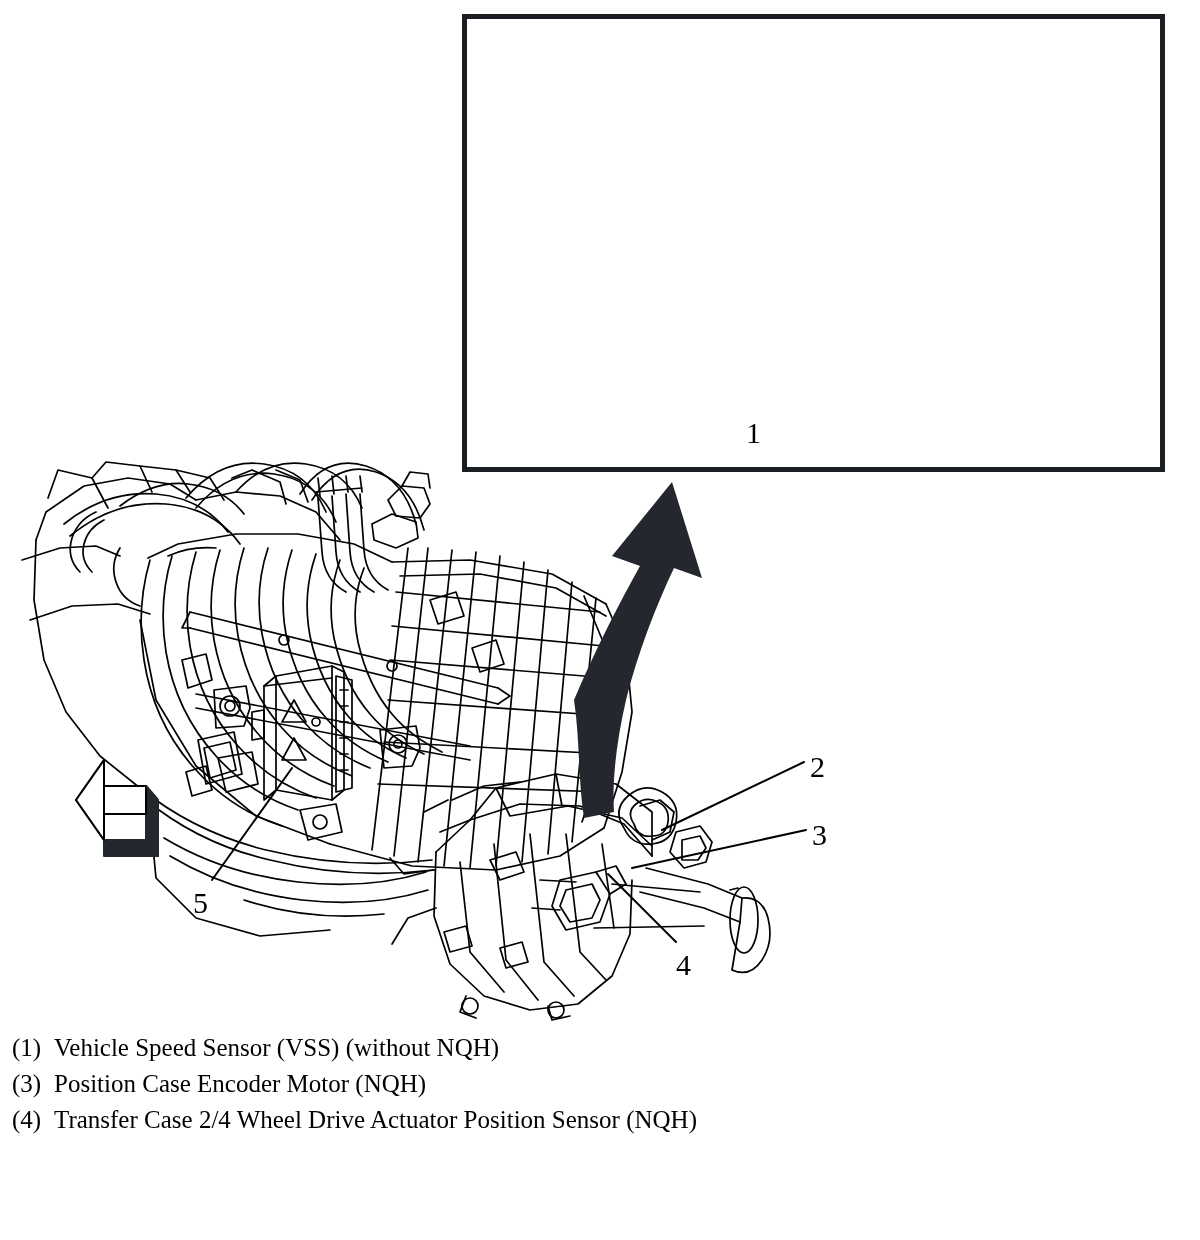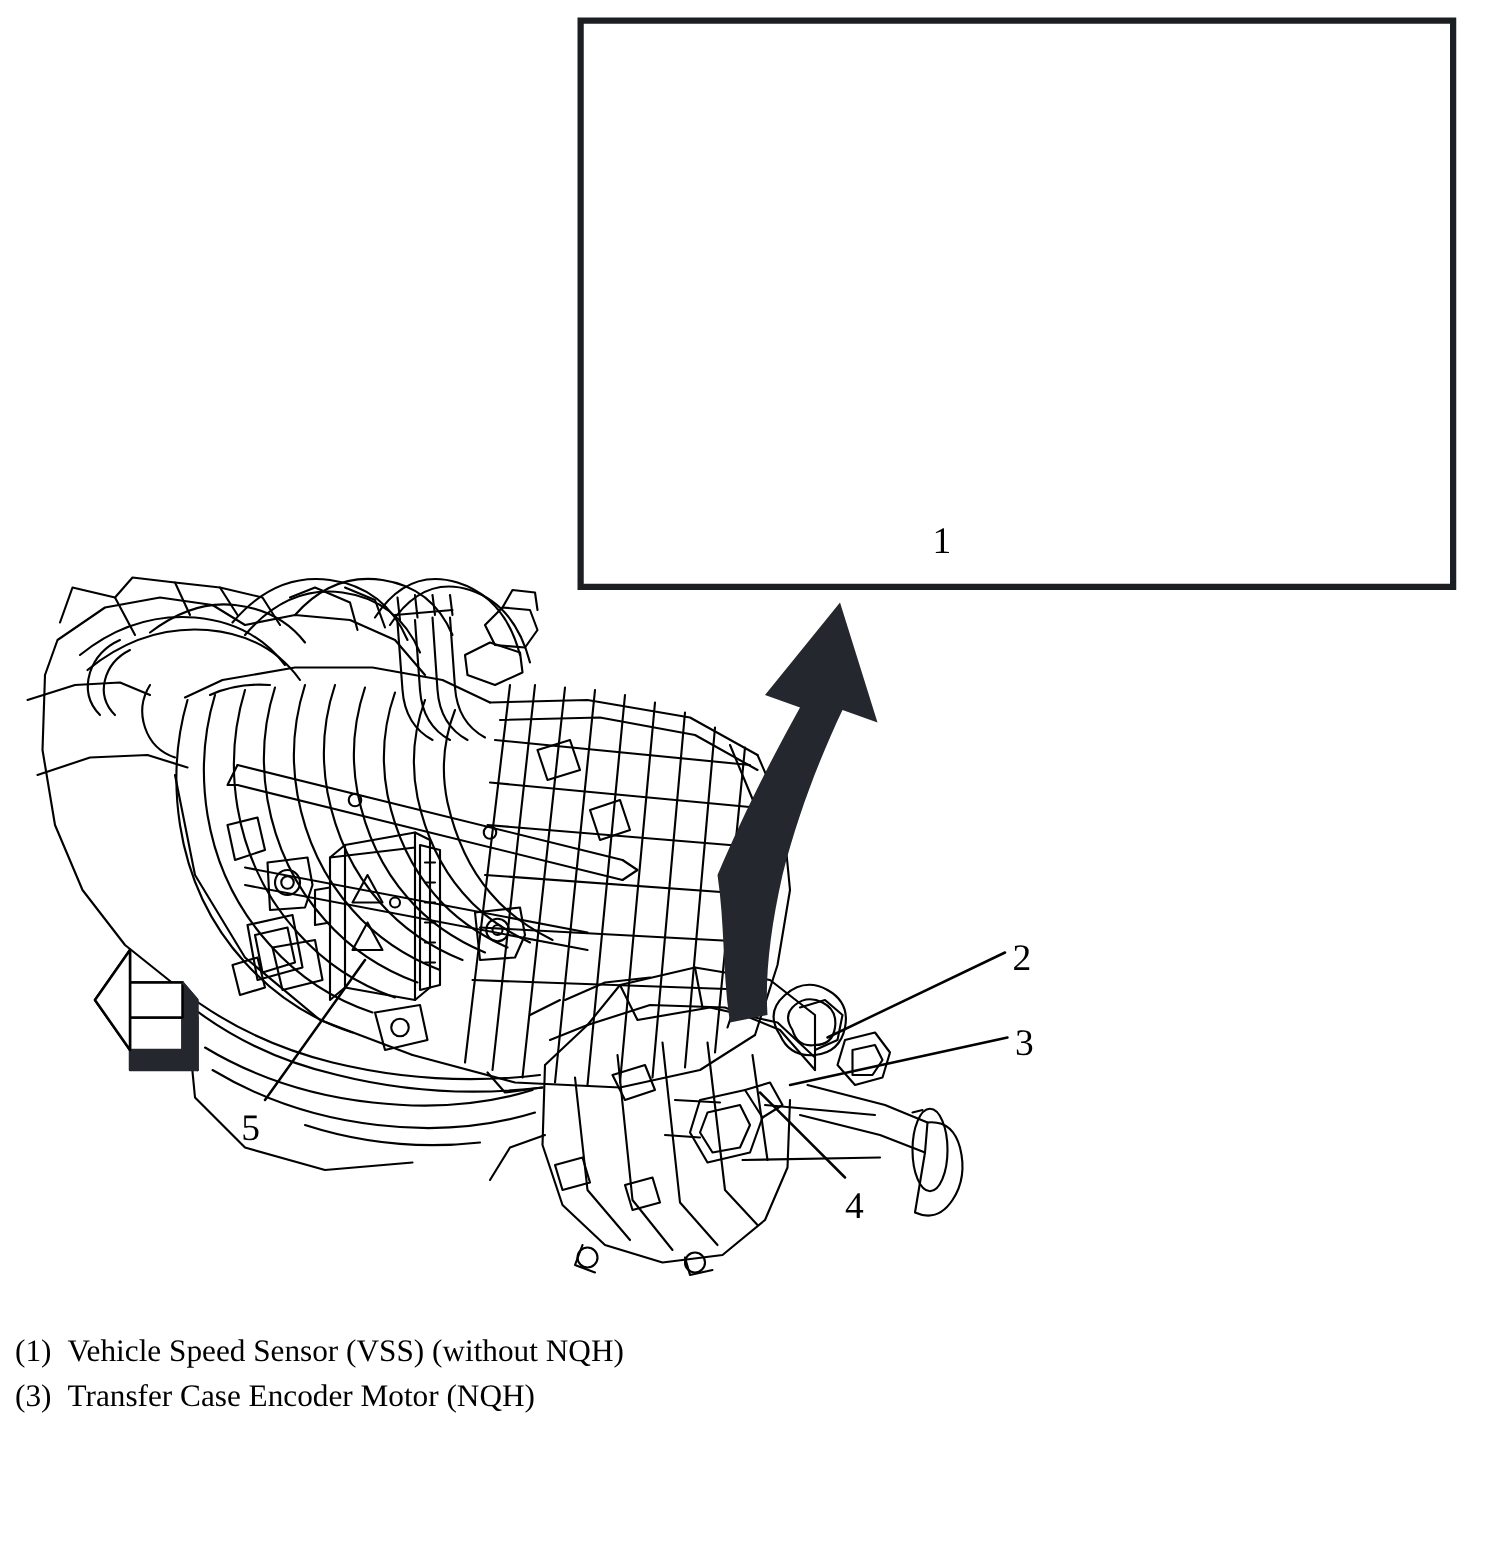--- a/index.html
+++ b/index.html
@@ -55,21 +55,21 @@
     line-height: 30px;
     color: #000000;
     font-weight: 400;
     white-space: nowrap;
   }
 
   
   #legend {
     position: absolute;
     left: 12px;
-    top: 1064px;
+    top: 1030px;
     width: 1170px;
   }
   .legend-row {
     display: block;
     font-family: "Liberation Serif", "DejaVu Serif", serif;
     font-size: 25px;
     line-height: 36px;
     color: #000000;
     white-space: nowrap;
   }
@@ -438,17 +438,20 @@
 
   <div class="callout-label" style="left:676px; top:950px;">4</div>
 
   <div class="callout-label" style="left:193px; top:888px;">5</div>
 
   <div id="legend">
     <div class="legend-row">
       <span class="legend-num">(1)</span><span>Vehicle Speed Sensor (VSS) (without NQH)</span>
     </div>
     <div class="legend-row">
-      <span class="legend-num">(3)</span><span>Transfer Case Encoder Motor (NQH)</span>
+      <span class="legend-num">(3)</span><span>Position Case Encoder Motor (NQH)</span>
+    </div>
+    <div class="legend-row">
+      <span class="legend-num">(4)</span><span>Transfer Case 2/4 Wheel Drive Actuator Position Sensor (NQH)</span>
     </div>
   </div>
 
 </div>
 
 </body></html>

